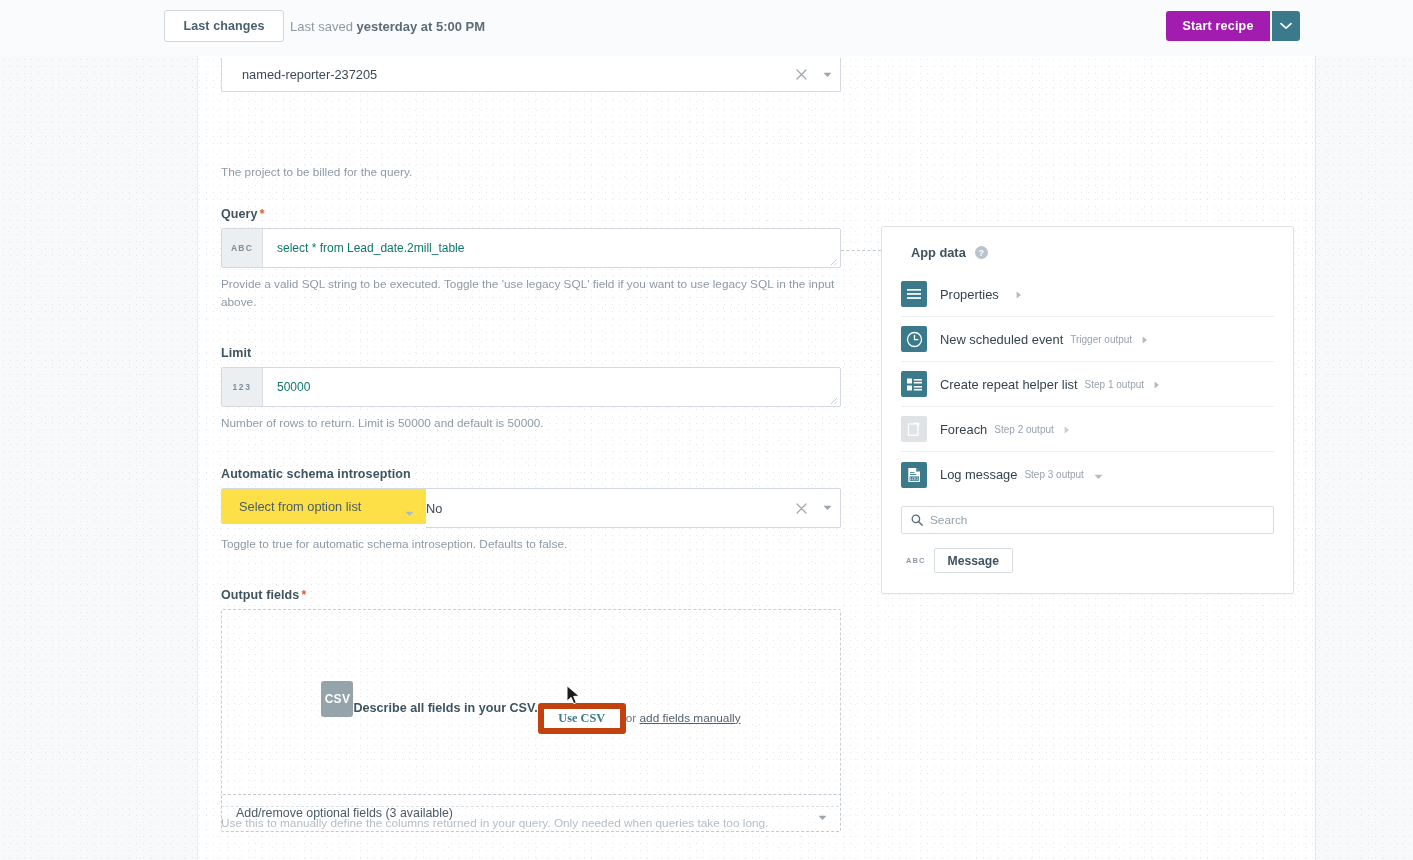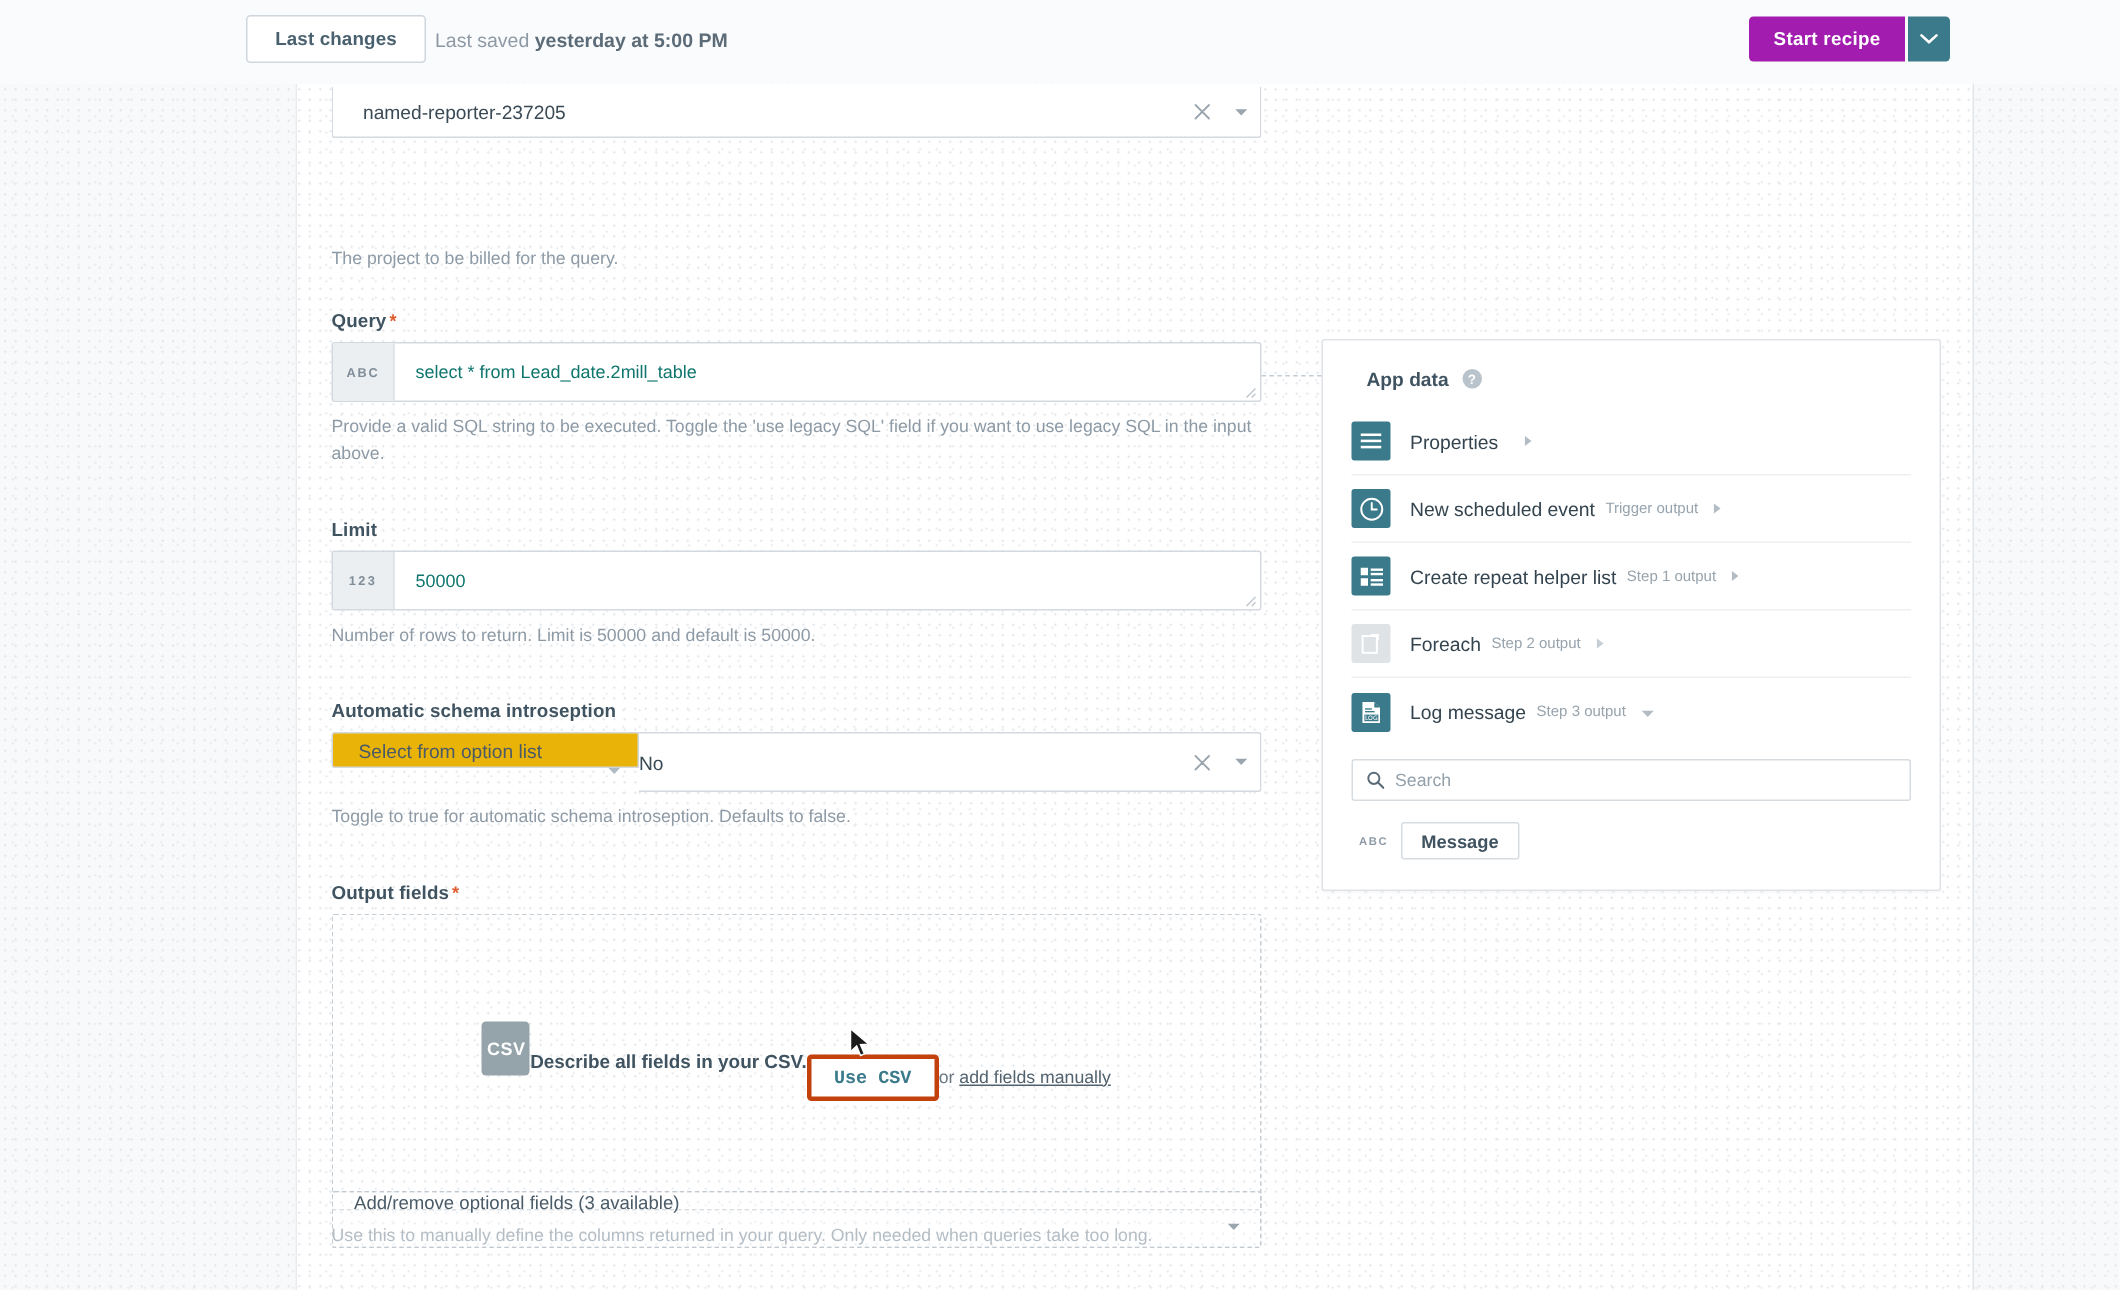--- a/index.html
+++ b/index.html
@@ -129,22 +129,22 @@
     border-radius: 0 0 2px 2px;
     display: flex; align-items: center;
   }
   .proj-row .txt { padding-left: 20px; font-size: 12.8px; color: #3a4a55; }
 
   
   .optlist {
     display: flex; align-items: stretch; gap: 0;
   }
   .opt-btn {
-    width: 205px; height: 24px;
-    background: #eab308;
+    width: 205px; height: 36px;
+    background: #fde047;
     border: 1px solid #d3d9de;
     border-radius: 2px 0 0 2px;
     display: flex; align-items: center;
     padding-left: 17px;
     font-size: 12.8px; color: #4a5b67;
     position: relative; cursor: pointer;
   }
   .opt-btn .caret { position: absolute; right: 11px; top: 16px; }
   .opt-val {
     flex: 1; height: 40px;
@@ -172,34 +172,34 @@
     display: flex; align-items: center; justify-content: center;
     color: #ffffff; font-size: 12px; font-weight: bold;
     letter-spacing: .3px;
     margin-bottom: 18px;
   }
   .dz-title { font-size: 12.6px; font-weight: bold; color: #3f5360; }
   .use-csv {
     margin-top: 21px;
     width: 88px; height: 31px;
     background: #ffffff;
-    border: 3px solid #c2410c;
+    border: 6px solid #c2410c;
     border-radius: 3px;
     color: #3a7a8a; font-size: 12.3px; font-weight: bold;
     cursor: pointer;
-    font-family: Liberation Mono, monospace;
+    font-family: Liberation Serif, serif;
   }
   .dz-or { margin-top: 19px; font-size: 11.8px; color: #6b7884; }
   .dz-or a { color: #51626e; text-decoration: underline; cursor: pointer; }
 
   .addremove {
     height: 38px;
     border: 1px dashed #c2c9d0;
     border-radius: 2px;
-    display: flex; 
+    display: flex; align-items: center;
     padding: 0 14px;
     font-size: 12.4px; color: #4a5b67;
     position: relative; cursor: pointer;
     background: rgba(255,255,255,.35);
   }
   .addremove .caret { position: absolute; right: 13px; top: 15px; }
 
   
   .appdata {
     position: absolute; left: 881px; top: 170px;

